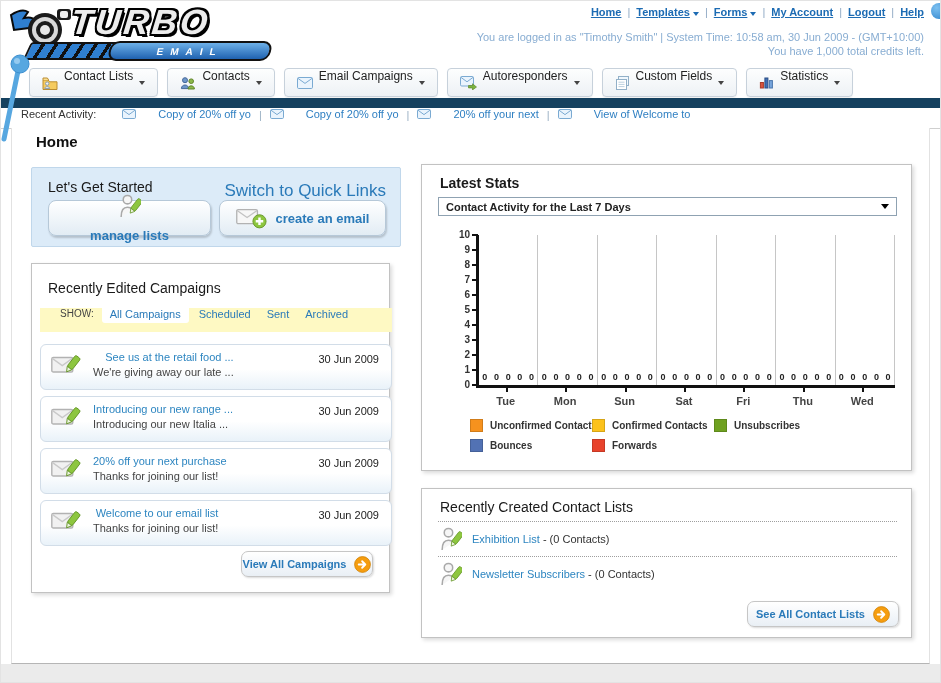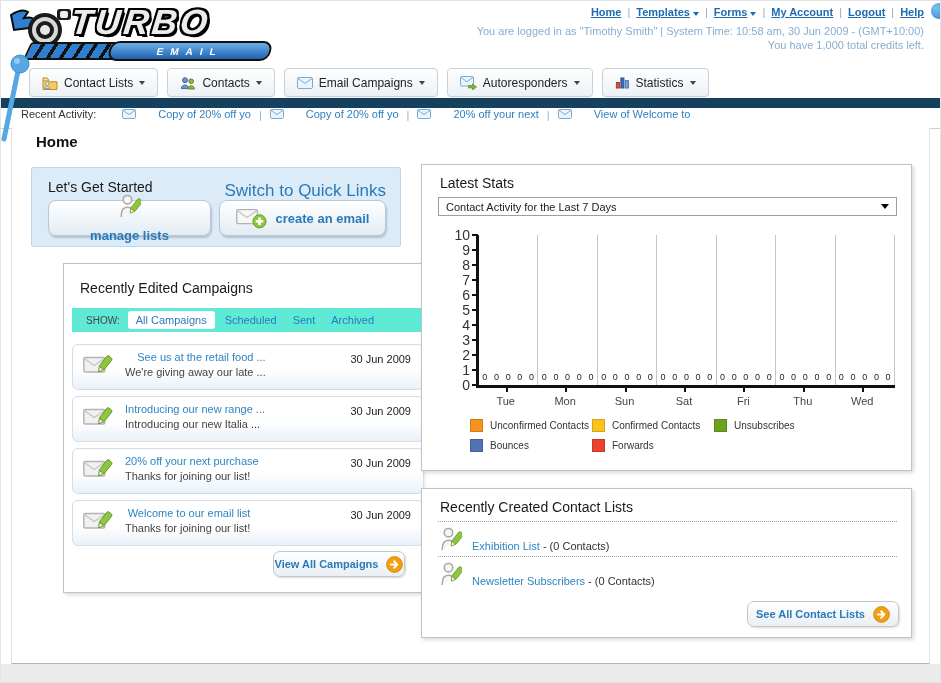--- a/index.html
+++ b/index.html
@@ -19,34 +19,34 @@
     border:2px solid #111;border-radius:3px;transform:skewX(-25deg);}
   .logo-bar{position:absolute;left:102px;top:38px;width:158px;height:16px;
     background:linear-gradient(#6db0e8,#1f62b0);border:2px solid #111;border-radius:9px;
     display:flex;align-items:center;justify-content:center;color:#fff;font-size:10px;font-weight:bold;
     letter-spacing:7px;transform:skewX(-12deg);}
   .header-right{position:absolute;right:16px;top:5px;text-align:right;}
   .header-links{font-size:11px;}
   .hlink{color:#1c6bb3;text-decoration:underline;font-weight:bold;}
   .hsep{color:#8fa9c4;margin:0 6px;}
   .hcaret{color:#1c6bb3;margin-left:3px;}
-  .login-info{color:#88add2;font-size:11px;margin-top:7px;}
+  .login-info{color:#88add2;font-size:11px;margin-top:13px;}
   .credits-info{color:#88add2;font-size:11px;margin-top:2px;}
   .help-bubble{position:absolute;top:2px;right:-7px;width:16px;height:16px;border-radius:50%;
     background:radial-gradient(circle at 35% 30%,#7cc0f0,#2f83cc);}
   .tri{display:inline-block;width:0;height:0;border-left:3.5px solid transparent;border-right:3.5px solid transparent;
     border-top:4px solid currentColor;vertical-align:middle;}
 
   
   .pin{position:absolute;left:0;top:50px;z-index:5;}
 
   
   .tabs-row{position:absolute;left:0;top:66px;right:0;height:31px;padding-left:28px;
     display:flex;gap:9px;align-items:flex-end;box-sizing:border-box;}
-  .tab{height:27px;display:flex;align-items:center;gap:6px;padding:0 12px;margin-bottom:1px;
+  .tab{height:27px;display:flex;gap:6px;padding:0 12px;margin-bottom:1px;
     border:1px solid #c7d1db;border-radius:4px;background:linear-gradient(#fdfefe,#edf1f5);
     font-size:12px;color:#222;box-shadow:0 1px 1px rgba(0,0,0,.06);cursor:pointer;white-space:nowrap;}
   .tcaret{color:#444;}
   .icn{display:inline-flex;align-items:center;line-height:0;}
   .navy-bar{position:absolute;left:0;top:97px;right:0;height:10px;background:#15415f;}
 
   
   .activity-bar{position:absolute;left:0;top:107px;right:0;height:21px;background:#fff;
     border-bottom:1px solid #cfcfcf;display:flex;align-items:flex-start;font-size:11px;padding-left:20px;box-sizing:border-box;}
   .activity-label{color:#333;margin-right:26px;}
@@ -66,70 +66,70 @@
   .gs-title{position:absolute;left:16px;top:11px;font-size:14px;color:#1a1a1a;}
   .gs-switch{position:absolute;right:14px;top:13px;font-size:17px;color:#2a7ab9;}
   .gs-btn{position:absolute;top:32px;height:36px;border:1px solid #b6c8d8;border-radius:8px;
     background:linear-gradient(#ffffff,#e2ecf4);box-shadow:1px 2px 2px rgba(0,0,0,.18);
     display:flex;align-items:center;justify-content:center;gap:9px;color:#2a7ab9;font-weight:bold;font-size:13px;cursor:pointer;box-sizing:border-box;}
   .gs-btn1{left:16px;width:163px;flex-direction:column;}
   .gs-btn2{right:14px;width:167px;}
 
   
   .panel{background:#fff;border:1px solid #c2c2c2;box-shadow:2px 2px 4px rgba(0,0,0,.15);box-sizing:border-box;}
-  .panel-camp{position:absolute;left:30px;top:262px;width:359px;height:330px;margin-left:32px;}
+  .panel-camp{position:absolute;left:30px;top:262px;width:359px;height:330px;}
   .panel-title{font-size:14px;color:#1a1a1a;}
   .camp-title{position:absolute;left:16px;top:16px;}
-  .show-bar{position:absolute;left:8px;top:44px;width:352px;height:24px;background:#5eead4;
-    display:flex;align-items:center;font-size:11px;padding-left:14px;box-sizing:border-box;}
+  .show-bar{position:absolute;left:8px;top:44px;width:352px;height:24px;background:#fef9c3;
+    display:flex;align-items:flex-start;font-size:11px;padding-left:20px;box-sizing:border-box;}
   .show-label{color:#444;font-size:10px;margin-right:8px;}
   .filter{color:#2a7ab9;margin-right:16px;}
   .filter.active{background:#fff;padding:3px 8px;border-radius:3px;margin-right:10px;}
   .camp-list{position:absolute;left:8px;top:80px;width:352px;}
   .citem{position:relative;height:44px;margin-bottom:6px;border:1px solid #d2dde8;border-radius:6px;
     background:linear-gradient(#ffffff 55%,#e9f2f9);cursor:pointer;}
   .cicon{position:absolute;left:10px;top:9px;}
   .ctext{position:absolute;left:52px;top:6px;}
   .ctitle{display:block;color:#2e86c1;font-size:11px;text-align:right;}
   .csub{color:#444;font-size:11px;margin-top:3px;}
   .cdate{position:absolute;right:12px;top:8px;font-size:11px;color:#222;}
   .pill-btn{position:absolute;height:26px;border:1px solid #c6c6c6;border-radius:7px;
     background:linear-gradient(#ffffff,#e9eff5);box-shadow:1px 1px 2px rgba(0,0,0,.15);
     display:flex;align-items:center;justify-content:center;gap:8px;color:#2a7ab9;font-weight:bold;font-size:11px;cursor:pointer;box-sizing:border-box;}
   .view-all{right:16px;top:287px;width:132px;}
 
   
-  .panel-stats{position:absolute;left:420px;top:163px;width:491px;height:307px;}
+  .panel-stats{position:absolute;left:420px;top:163px;width:491px;height:307px;font-weight:bold;}
   .stats-title{position:absolute;left:18px;top:10px;}
   .select{position:absolute;left:16px;top:32px;width:459px;height:19px;border:1px solid #8fa2b2;background:#fff;
     display:flex;align-items:center;justify-content:space-between;padding:0 7px;font-size:11px;color:#222;cursor:pointer;box-sizing:border-box;}
   .scaret{color:#000;}
   .scaret .tri{border-left-width:4px;border-right-width:4px;border-top-width:5px;}
   .chart-wrap{position:absolute;left:16px;top:64px;width:459px;height:185px;}
   .ylabels{position:absolute;left:2px;top:6px;width:30px;height:150px;}
-  .ylab{position:absolute;right:0;width:30px;text-align:right;font-size:14px;color:#333;line-height:12px;}
+  .ylab{position:absolute;right:0;width:30px;text-align:right;font-size:10px;color:#333;line-height:12px;}
   .ylab::after{content:"";position:absolute;right:-8px;top:5px;width:6px;height:2px;background:#111;}
   .plot{position:absolute;left:38px;top:6px;width:416px;height:150px;border-left:3px solid #111;
     border-bottom:3px solid #111;display:flex;background:#fff;box-sizing:content-box;}
   .cgroup{flex:1;display:flex;align-items:flex-end;justify-content:space-around;padding-bottom:3px;
     border-right:1px solid #c6c6c6;}
   .zeroval{font-size:9px;color:#222;line-height:1;}
   .days{position:absolute;left:38px;top:163px;width:416px;display:flex;}
   .day{flex:1;text-align:center;font-size:11px;color:#444;position:relative;padding-top:3px;}
   .day::before{content:"";position:absolute;top:-5px;left:50%;width:2px;height:5px;background:#111;}
   .legend{position:absolute;left:48px;top:254px;width:390px;display:flex;flex-wrap:wrap;}
   .leg-item{display:flex;align-items:center;width:122px;margin-bottom:7px;}
   .swatch{width:13px;height:13px;margin-right:7px;border:1px solid rgba(0,0,0,.15);box-sizing:border-box;flex:none;}
   .leg-label{font-size:10px;color:#333;white-space:nowrap;}
 
   
   .panel-lists{position:absolute;left:420px;top:487px;width:491px;height:150px;}
   .lists-title{position:absolute;left:18px;top:10px;}
   .list-items{position:absolute;left:16px;top:32px;width:459px;}
-  .litem{display:flex;align-items:flex-end;border-top:1px dotted #9e9e9e;padding:4px 0 4px 2px;cursor:pointer;}
+  .litem{display:flex;align-items:center;border-top:1px dotted #9e9e9e;padding:4px 0 4px 2px;cursor:pointer;}
   .licon{margin-right:10px;}
   .lname{color:#2e86c1;font-size:11px;}
   .ldetail{color:#333;font-size:11px;margin-left:3px;}
   .see-all{right:12px;top:112px;width:152px;text-align:center;}
 </style>
 </head>
 <body>
 
 <div id="app">
 
@@ -217,20 +217,33 @@
             <path d="M8.5 9.5 h4 V7.8 l4 3.2 -4 3 V12 h-4 z" fill="#7cb440" stroke="#55801f" stroke-width="0.6"></path>
           </svg>
         </span>
         <span class="tab-label">Autoresponders</span>
         <span class="icn tcaret">
           <span class="tri"></span>
         </span>
       </div>
       <div class="tab">
         <span class="icn">
+          <svg width="15" height="14" viewBox="0 0 15 14">
+            <rect x="3.5" y="0.5" width="10" height="9" fill="#f0f7fd" stroke="#92b0c8"></rect>
+            <rect x="1.5" y="3.5" width="10" height="10" fill="#ffffff" stroke="#92b0c8"></rect>
+            <path d="M3.5 6.2 h6 M3.5 8.4 h6 M3.5 10.6 h6" stroke="#bcd0df" fill="none"></path>
+          </svg>
+        </span>
+        <span class="tab-label">Custom Fields</span>
+        <span class="icn tcaret">
+          <span class="tri"></span>
+        </span>
+      </div>
+      <div class="tab">
+        <span class="icn">
           <svg width="15" height="13" viewBox="0 0 15 13">
             <rect x="1.4" y="6.5" width="3" height="5.5" fill="#d9543e" stroke="#a93b29"></rect>
             <rect x="5.9" y="2" width="3" height="10" fill="#3f6fb5" stroke="#2c4f85"></rect>
             <rect x="10.4" y="4.6" width="3" height="7.4" fill="#77a5dc" stroke="#4b77ad"></rect>
           </svg>
         </span>
         <span class="tab-label">Statistics</span>
         <span class="icn tcaret">
           <span class="tri"></span>
         </span>

